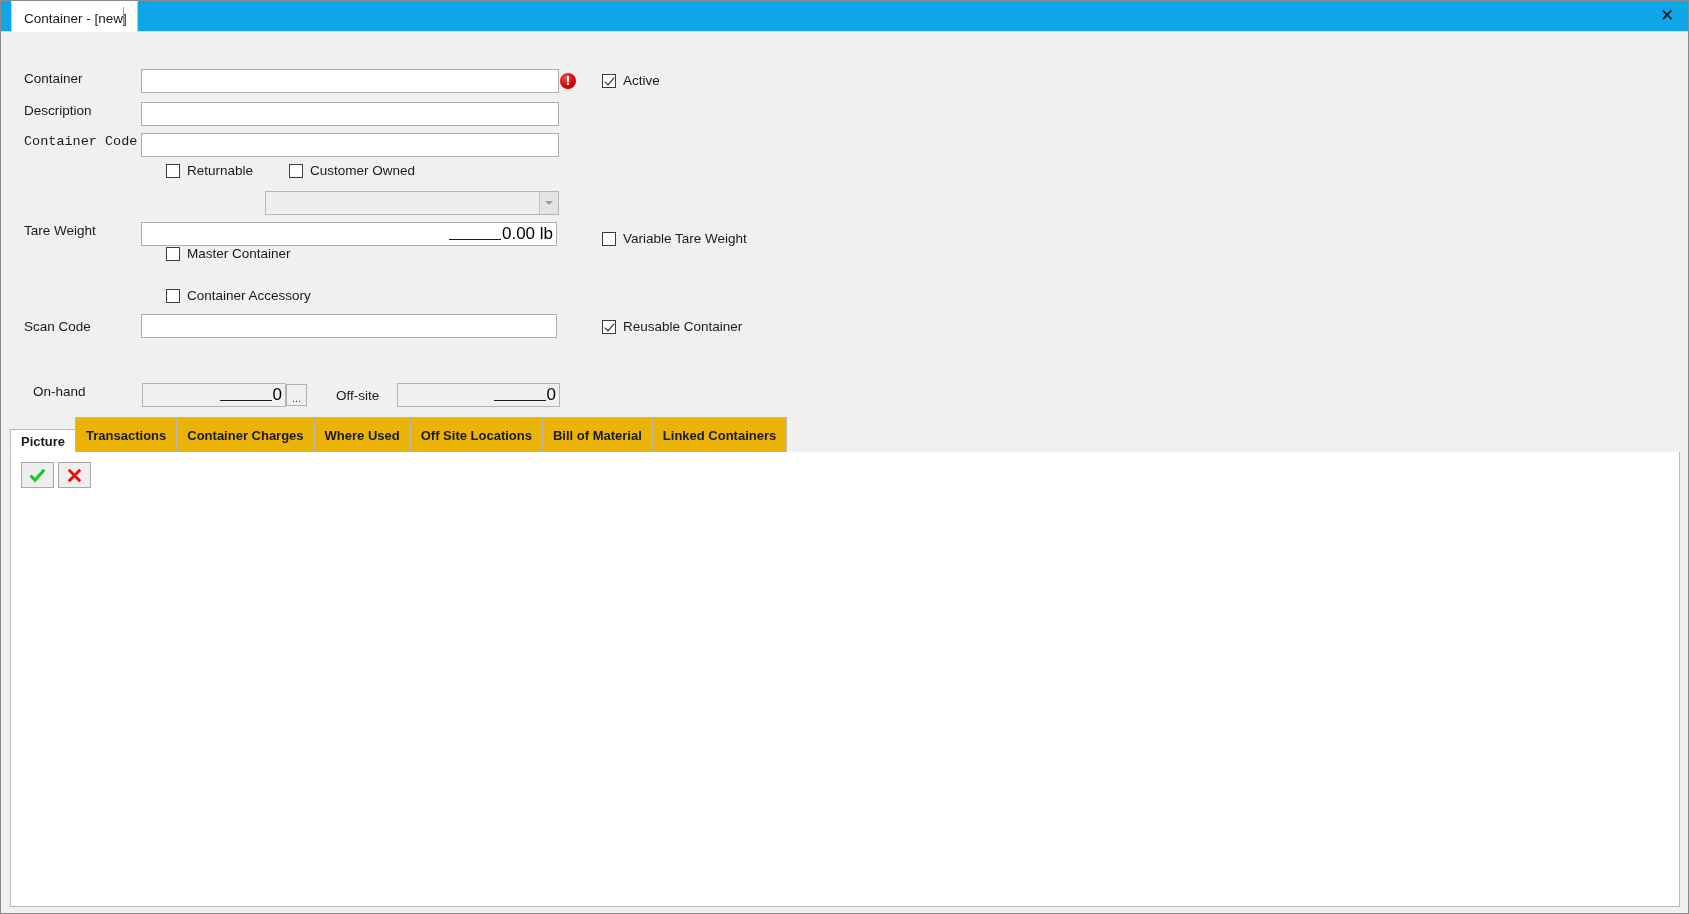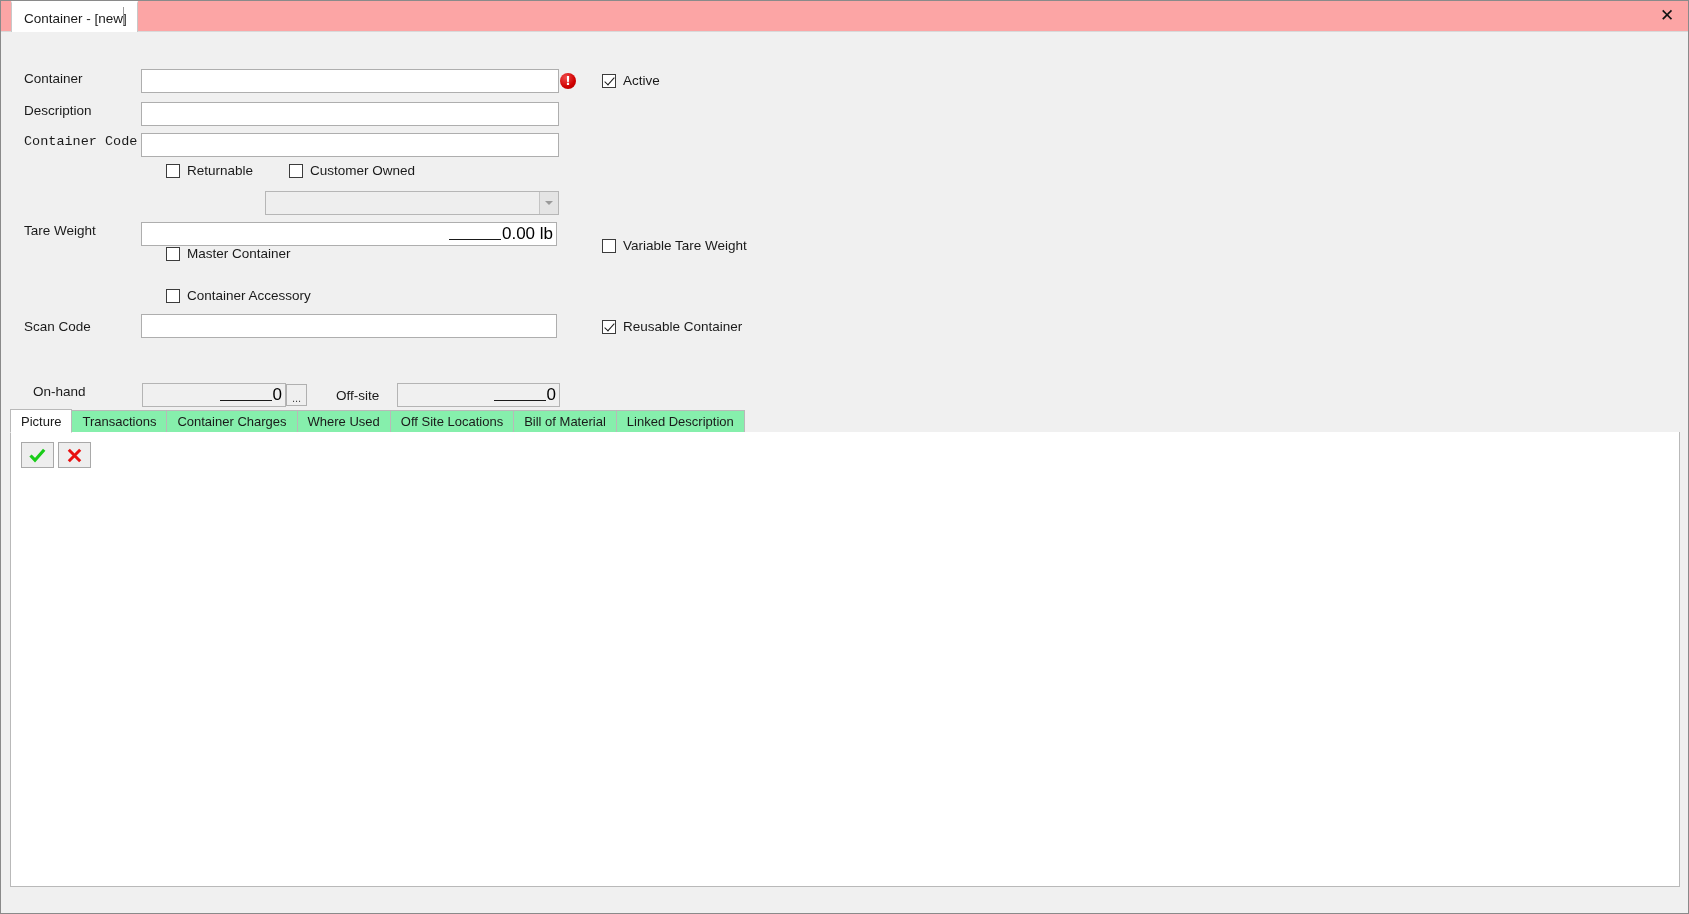--- a/index.html
+++ b/index.html
@@ -24,21 +24,21 @@
     height: 914px;
     box-sizing: border-box;
     border: 1px solid #8a8a8a;
     background: #f0f0f0;
   }
 
   
   .titlebar {
     position: relative;
     height: 30px;
-    background: #fca5a5;
+    background: #0ea5e9;
     border-bottom: 1px solid #d9d9d9;
   }
   .doc-tab {
     position: absolute;
     left: 10px;
     top: 0px;
     height: 30px;
     padding: 0 10px 0 12px;
     display: flex;
     align-items: center;
@@ -247,40 +247,41 @@
     padding: 0 5px;
     background: #f0f0f0;
     font-size: 13.5px;
     color: #1a1a1a;
   }
 
   
   .tabctl {
     position: absolute;
     left: 9px;
-    top: 408px;
+    top: 428px;
     width: 1670px;
     height: 478px;
+    font-weight: bold;
   }
   .tabstrip {
     position: relative;
     height: 23px;
     display: flex;
     align-items: flex-end;
     border-bottom: 1px solid #b9b9b9;
   }
   .tab {
     box-sizing: border-box;
-    height: 22px;
+    height: 35px;
     padding: 0 10px;
     display: flex;
     align-items: center;
     font-size: 13px;
     color: #1a1a1a;
-    background: #86efac;
+    background: #eab308;
     border: 1px solid #b9b9b9;
     border-bottom: none;
     margin-right: -1px;
     white-space: nowrap;
     cursor: pointer;
   }
   .tab.active {
     background: #ffffff;
     height: 24px;
     margin-bottom: -1px;
@@ -364,21 +365,21 @@
       <span class="combo-btn">
           <span class="combo-arrow"></span>
         </span>
     </div>
 
     <div class="lbl" style="left:23px; top:191px;">Tare Weight</div>
     <div class="numfield" style="left:140px; top:190px; width:416px;">
       <span class="numleader"></span>
       <span class="numval">0.00 lb</span>
     </div>
-    <div class="cbwrap" style="left:577px; top:206px;">
+    <div class="cbwrap" style="left:577px; top:199px;">
       <span class="cbox"></span>
       <span class="cblabel">Variable Tare Weight</span>
     </div>
 
     <div class="cbwrap" style="left:141px; top:214px;">
       <span class="cbox"></span>
       <span class="cblabel">Master Container</span>
     </div>
 
     <div class="cbwrap" style="left:141px; top:256px;">
@@ -421,21 +422,21 @@
       <div class="tab">
         <span>Where Used</span>
       </div>
       <div class="tab">
         <span>Off Site Locations</span>
       </div>
       <div class="tab">
         <span>Bill of Material</span>
       </div>
       <div class="tab">
-        <span>Linked Description</span>
+        <span>Linked Containers</span>
       </div>
     </div>
 
     <div class="tabpage">
       <div class="mini-toolbar">
         <div class="tbtn">
           <span>
             <svg width="17" height="15" viewBox="0 0 17 15">
               <path d="M1.5 7.5 L6 12.2 L15.2 1.8" fill="none" stroke="#19cc19" stroke-width="3.2" stroke-linecap="butt" stroke-linejoin="miter"></path>
             </svg>

